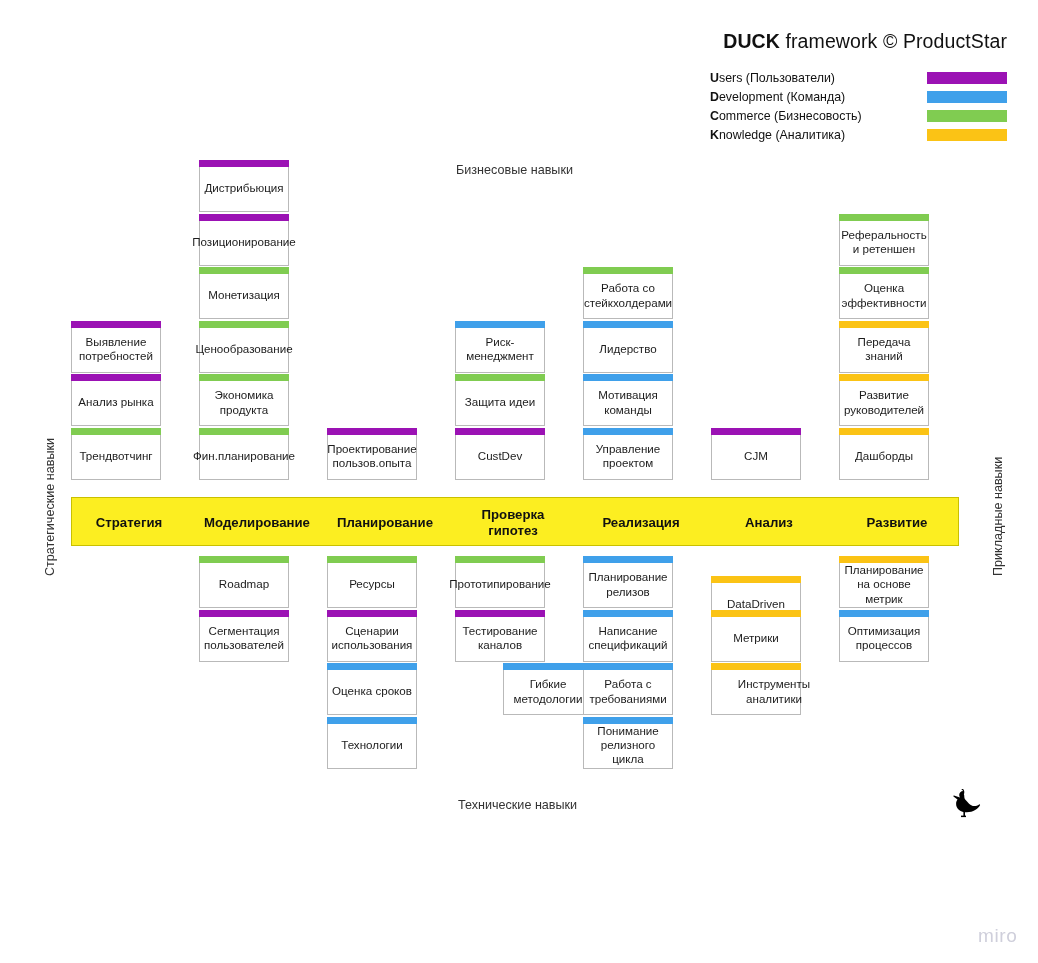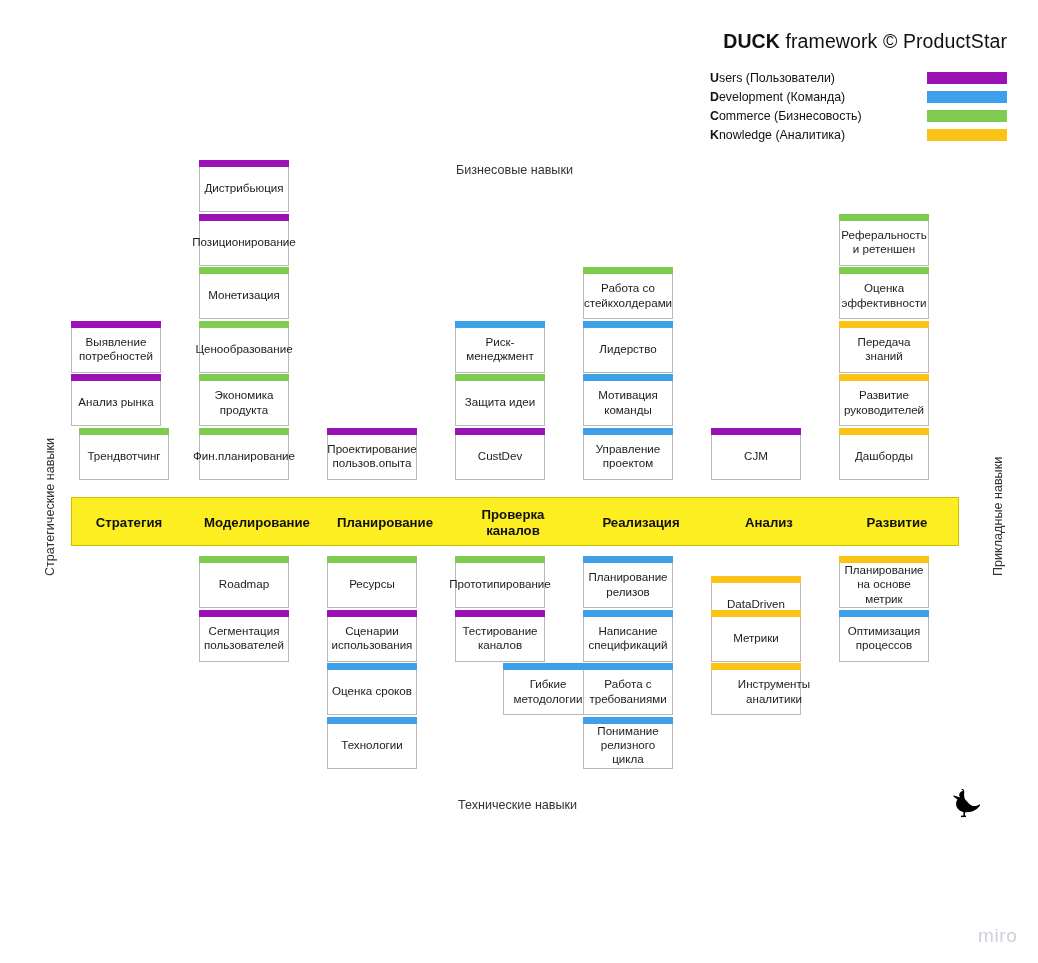--- a/index.html
+++ b/index.html
@@ -221,21 +221,21 @@
         <div class="txt">Фин.планирование</div>
       </div>
       <div class="card" style="left: 71px; top: 327.5px;">
         <div class="bar" style="background: rgb(155, 18, 180);"></div>
         <div class="txt">Выявление потребностей</div>
       </div>
       <div class="card" style="left: 71px; top: 381px;">
         <div class="bar" style="background: rgb(155, 18, 180);"></div>
         <div class="txt">Анализ рынка</div>
       </div>
-      <div class="card" style="left: 71px; top: 434.5px; margin-left: 8px;">
+      <div class="card" style="left: 71px; top: 434.5px;">
         <div class="bar" style="background: rgb(128, 204, 81);"></div>
         <div class="txt">Трендвотчинг</div>
       </div>
       <div class="card" style="left: 327px; top: 434.5px;">
         <div class="bar" style="background: rgb(155, 18, 180);"></div>
         <div class="txt">Проектирование пользов.опыта</div>
       </div>
       <div class="card" style="left: 455px; top: 327.5px;">
         <div class="bar" style="background: rgb(63, 160, 234);"></div>
         <div class="txt">Риск-менеджмент</div>
@@ -287,21 +287,21 @@
       <div class="card" style="left: 839px; top: 434.5px;">
         <div class="bar" style="background: rgb(251, 195, 21);"></div>
         <div class="txt">Дашборды</div>
       </div>
     </div>
 
   <div id="core-bar" style="background: rgb(252, 238, 33);">
       <div class="core-cell" style="left: 0px;">Стратегия</div>
       <div class="core-cell" style="left: 128px;">Моделирование</div>
       <div class="core-cell" style="left: 256px;">Планирование</div>
-      <div class="core-cell" style="left: 384px;">Проверка каналов</div>
+      <div class="core-cell" style="left: 384px;">Проверка гипотез</div>
       <div class="core-cell" style="left: 512px;">Реализация</div>
       <div class="core-cell" style="left: 640px;">Анализ</div>
       <div class="core-cell" style="left: 768px;">Развитие</div>
     </div>
 
   <div id="cards-below-layer">
       <div class="card" style="left: 199px; top: 563px;">
         <div class="bar" style="background: rgb(128, 204, 81);"></div>
         <div class="txt">Roadmap</div>
       </div>

